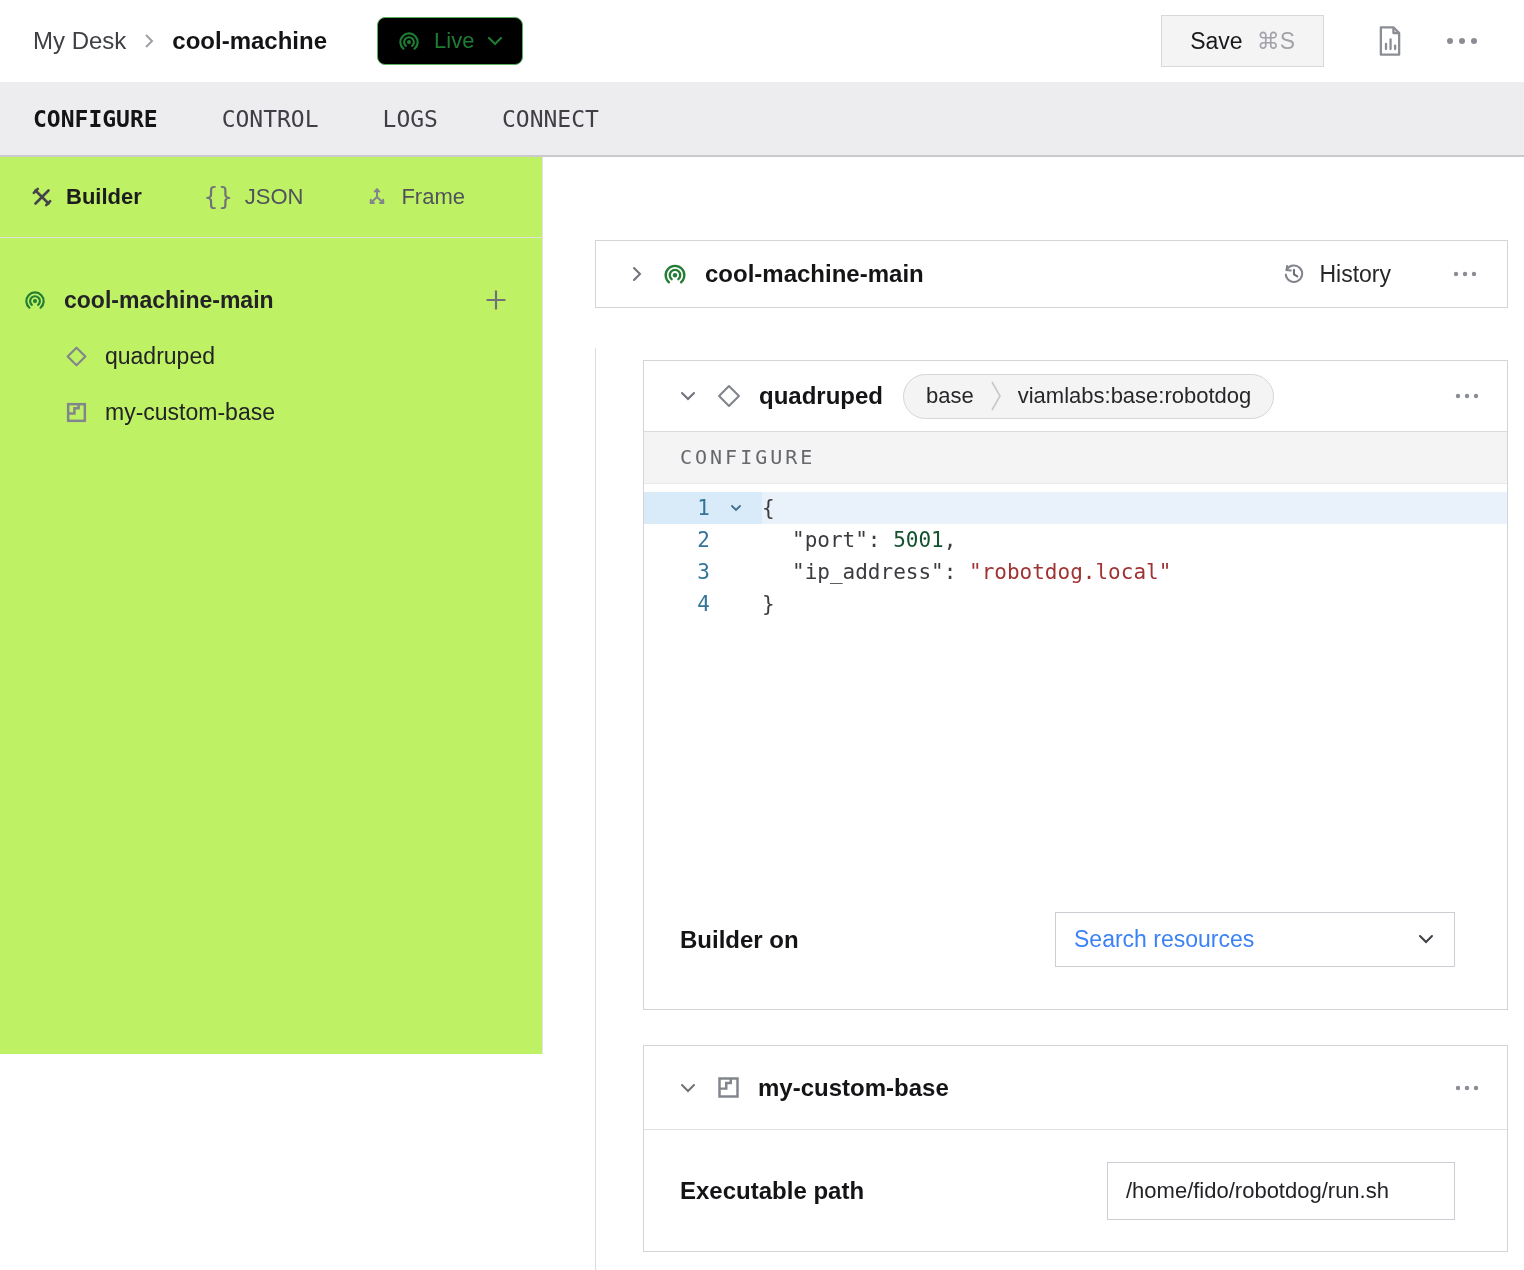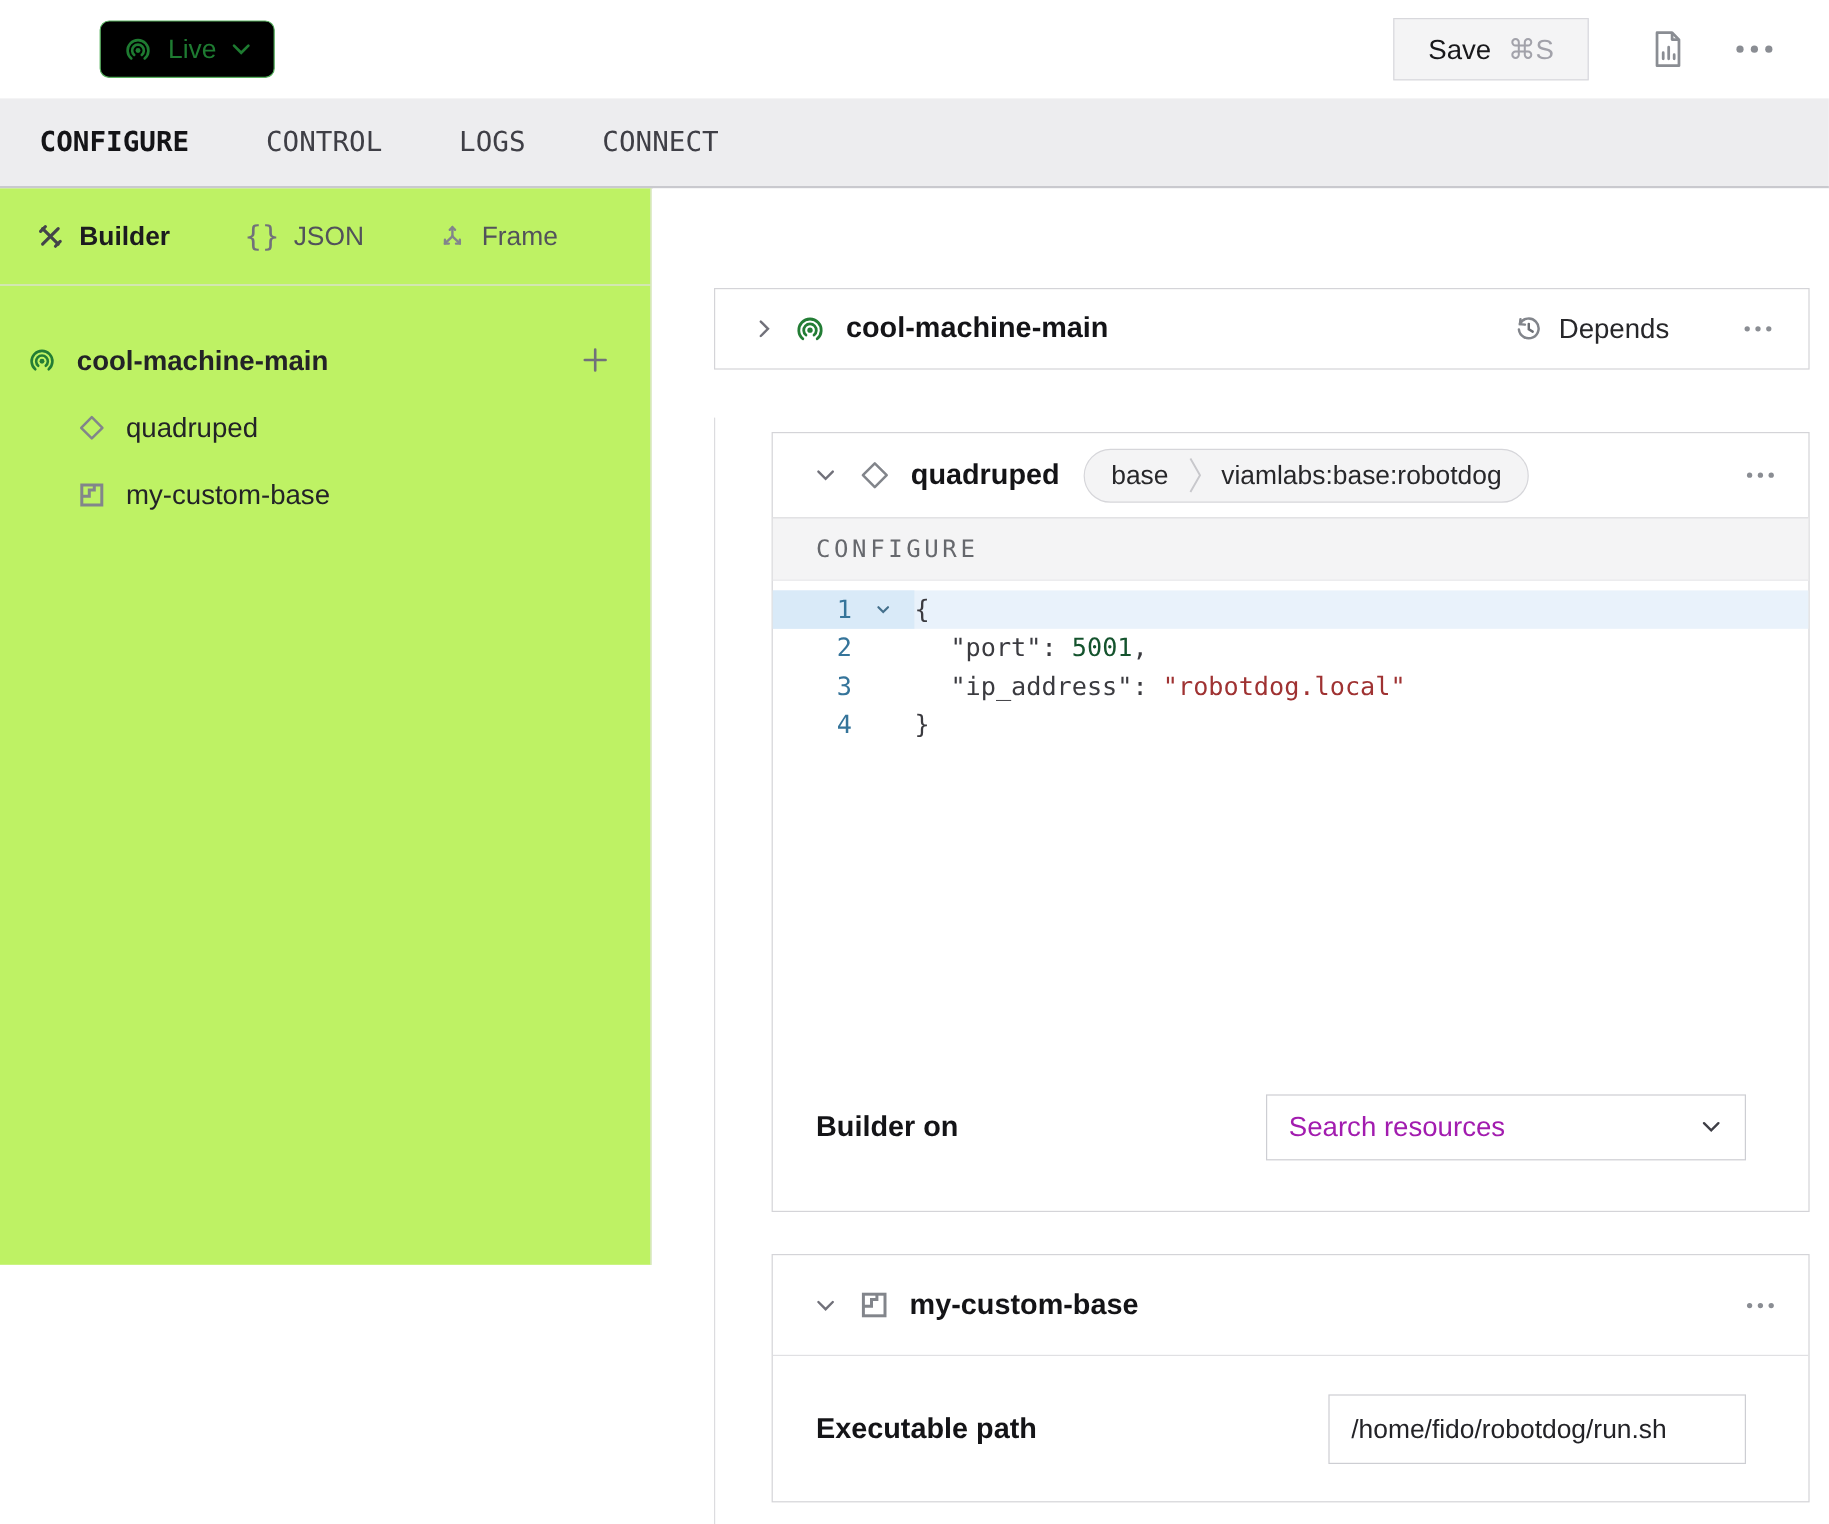--- a/index.html
+++ b/index.html
@@ -58,34 +58,41 @@
   .eline .fold { width:52px; flex:0 0 auto; display:flex; align-items:center; justify-content:center; color:#44708c; }
   .eline .code { flex:1; white-space:pre; color:#3b3b40; }
   .eline.active { background:#e9f2fb; }
   .eline.active .gut, .eline.active .fold { background:#d9eaf8; }
   .ind { padding-left:30px; }
   .tok-num { color:#14532d; }
   .tok-str { color:#9f3232; }
   .depends-row { flex:0 0 auto; display:flex; align-items:center; justify-content:space-between; padding:0 52px 0 36px; margin-bottom:42px; }
   .field-label { font-size:24px; font-weight:bold; color:#141417; }
   .select { width:400px; height:55px; border:1px solid #cdced3; background:#fff; display:flex; align-items:center; padding:0 18px; }
-  .select .ph { color:#a21caf; font-size:23px; flex:1; }
+  .select .ph { color:#3b82f6; font-size:23px; flex:1; }
 
   .card3 { left:99px; top:888px; width:865px; height:207px; display:flex; flex-direction:column; }
   .card3 .card-head { height:84px; border-bottom:1px solid #e0e0e3; }
   .card3-body { flex:1; display:flex; align-items:center; justify-content:space-between; padding:0 52px 0 36px; }
   .text-input { width:348px; height:58px; border:1px solid #cdced3; background:#fff; padding:0 18px; font-size:22px; color:#232327; font-family:"Liberation Sans", sans-serif; }
 
   svg { display:block; flex:0 0 auto; }
   .green { color:#237d35; }
 </style>
 </head>
 <body>
 
 <div class="topbar">
+  <div class="crumbs">
+    <span class="crumb-parent">My Desk</span>
+    <svg class="crumb-sep" width="14" height="22" viewBox="0 0 14 22" fill="none" stroke="#9ca0a6" stroke-width="2">
+        <path d="M4 5 L10 11 L4 17"></path>
+      </svg>
+    <span class="crumb-current">cool-machine</span>
+  </div>
   <button class="live-badge">
     <svg width="26" height="26" viewBox="0 0 24 24" fill="none" stroke="currentColor" stroke-width="2" stroke-linecap="round">
       <path d="M6.86 19.13 A8 8 0 1 1 17.14 19.13"></path>
       <path d="M9.11 16.45 A4.5 4.5 0 1 1 14.89 16.45"></path>
       <circle cx="12" cy="13" r="1.9" fill="currentColor" stroke="none"></circle>
     </svg>
     <span>Live</span>
     <svg width="18" height="12" viewBox="0 0 18 12" fill="none" stroke="currentColor" stroke-width="2.2" stroke-linecap="round">
         <path d="M3 3 L9 9 L15 3"></path>
       </svg>
@@ -194,21 +201,21 @@
       <circle cx="12" cy="13" r="1.9" fill="currentColor" stroke="none"></circle>
     </svg>
     <span class="card-title">cool-machine-main</span>
     <span class="grow"></span>
     <button class="history-btn mr44">
       <svg width="26" height="26" viewBox="0 0 24 24" fill="none" stroke="#82858b" stroke-width="1.9" stroke-linecap="round">
         <path d="M5.2 8.2 A7.6 7.6 0 1 1 4.4 12.6"></path>
         <path d="M5.6 4.6 L5.2 8.4 L9 8.8"></path>
         <path d="M12 8.2 V12.4 L15 14.2" stroke="#6b6e74"></path>
       </svg>
-      <span>Depends</span>
+      <span>History</span>
     </button>
     <button class="icon-btn">
       <svg width="28" height="8" viewBox="0 0 28 8" fill="#8a8d93">
           <circle cx="5" cy="4" r="2.2"></circle>
           <circle cx="14" cy="4" r="2.2"></circle>
           <circle cx="23" cy="4" r="2.2"></circle>
         </svg>
     </button>
   </div>
 

